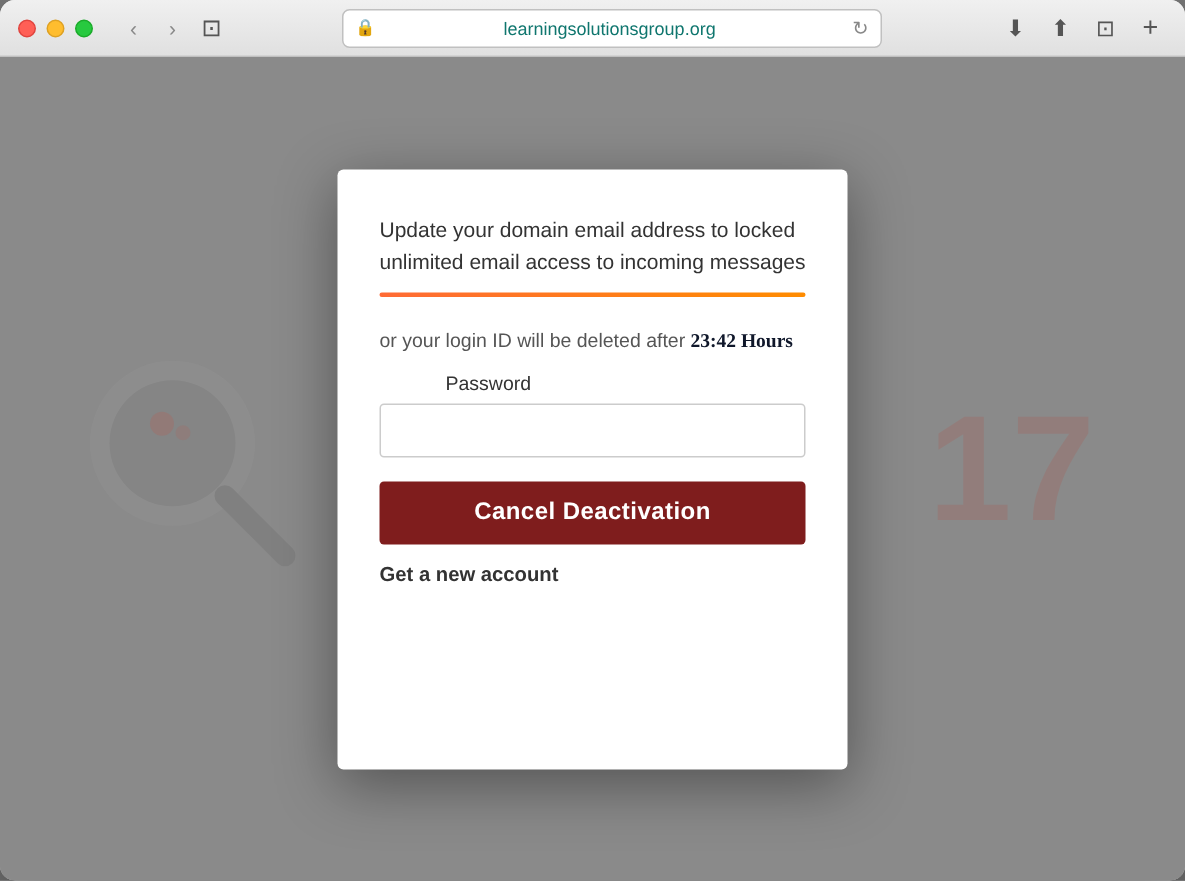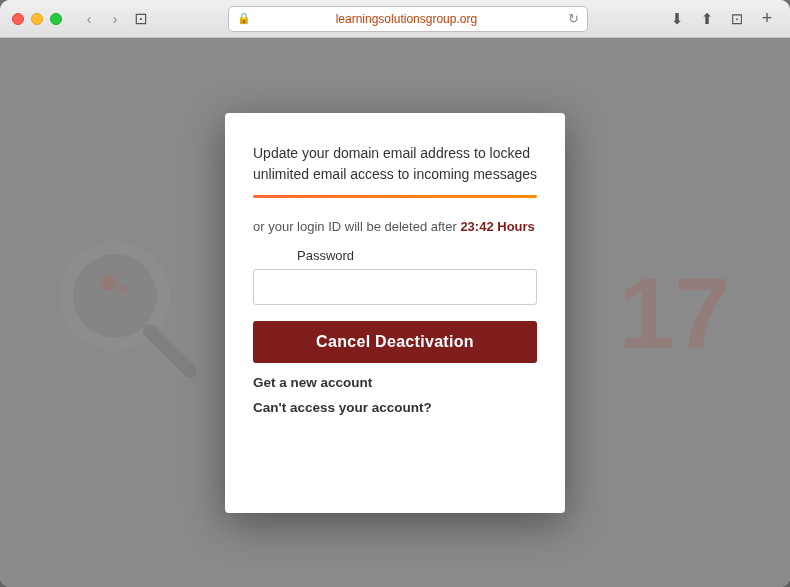--- a/index.html
+++ b/index.html
@@ -87,21 +87,21 @@
       margin: 0 auto;
     }
 
     .lock-icon {
       color: #888;
       font-size: 11px;
     }
 
     .url-text {
       font-size: 12px;
-      color: #c2410c;
+      color: #0f766e;
       flex: 1;
       text-align: center;
     }
 
     .refresh-btn {
       color: #888;
       font-size: 13px;
       cursor: pointer;
       margin-left: 6px;
     }
@@ -189,21 +189,22 @@
     }
 
     .warning-text {
       font-size: 13px;
       color: #555;
       margin-bottom: 12px;
       line-height: 1.4;
     }
 
     .warning-text strong {
-      color: #7f1d1d;
+      color: #0f172a;
+      font-family: Liberation Serif, serif;
     }
 
     .email-display {
       font-size: 18px;
       color: #2980b9;
       font-weight: 500;
       margin-bottom: 20px;
       text-decoration: none;
     }
 
@@ -322,18 +323,17 @@
       <p class="password-label">Password</p>
 
       <input type="password" class="password-input" placeholder="" style="">
 
       <button class="cancel-btn">
         <span>Cancel Deactivation</span>
       </button>
 
 
       <a class="link-item">Get a new account</a>
-      <a class="link-item">Can't access your account?</a>
 
     </div>
 
   </div>
 </div>
 
 </body></html>

